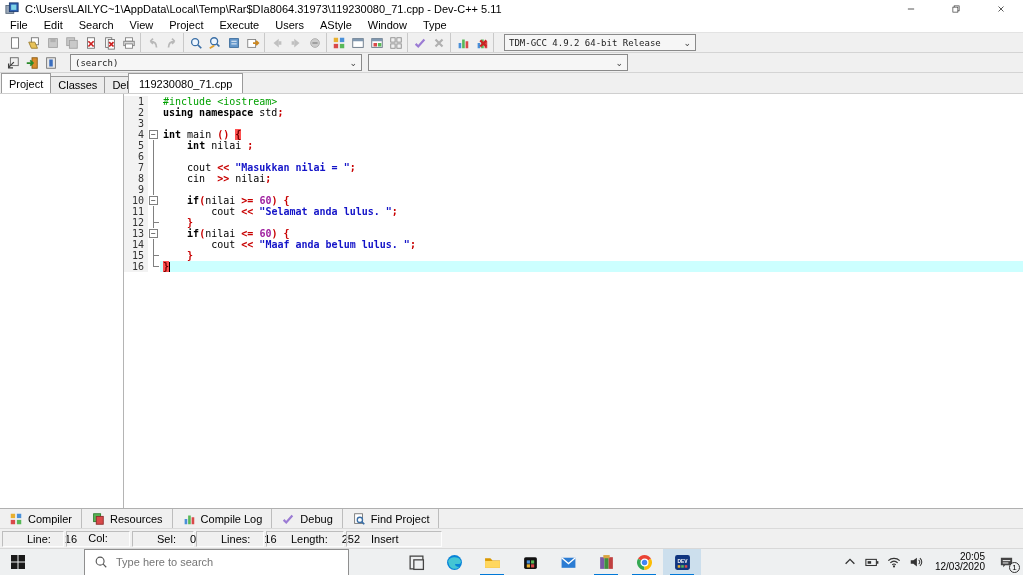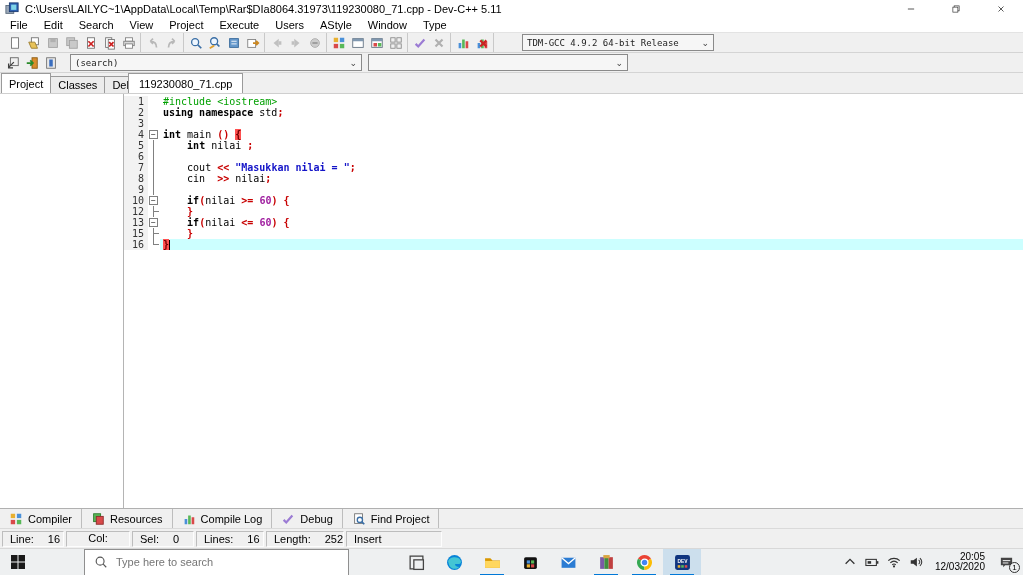--- a/index.html
+++ b/index.html
@@ -30,21 +30,21 @@
   .menu-item { padding:0 8px; height:14px; display:flex; align-items:center; font-size:11px; }
 
   
   .toolbar1 { height:21px; background:#f0f0f0; border-top:1px solid #e3e3e3; border-bottom:1px solid #d4d4d4; display:flex; align-items:center; padding-left:3px; }
   .tb-group { display:flex; align-items:center; height:19px; padding:0 2px; border-right:1px solid #c9c9c9; }
   .tb-group:last-of-type { border-right:none; }
   .tb-btn { width:19px; height:18px; display:flex; align-items:center; justify-content:center; border:1px solid transparent; }
   .tb-btn svg { width:14px; height:14px; }
   .combo { height:17px; background:#f6f6f6; border:1px solid #8a8a8a; display:flex; align-items:center; justify-content:space-between; padding:0 4px; font-family:"DejaVu Sans Mono", monospace; font-size:9px; color:#222; }
   .combo .chev { font-size:9px; color:#444; font-family:"Liberation Sans",sans-serif; }
-  .compiler-combo { width:192px; margin-left:28px; }
+  .compiler-combo { width:192px; margin-left:10px; }
 
   .toolbar2 { height:20px; background:#f0f0f0; border-bottom:1px solid #d4d4d4; display:flex; align-items:center; padding-left:3px; }
   .globals-combo { width:292px; margin-left:10px; }
   .members-combo { width:260px; margin-left:6px; }
 
   
   .tabsrow { height:21px; background:#f0f0f0; display:flex; align-items:flex-end; border-bottom:1px solid #cfcfcf; }
   .left-tabs { width:124px; display:flex; align-items:flex-end; padding-left:1px; }
   .ltab { padding:2px 7px; font-size:11px; border:1px solid #9a9a9a; border-bottom:none; background:#ececec; height:17px; display:flex; align-items:center; margin-right:-1px; }
   .ltab.active { background:#fff; height:20px; font-weight:normal; position:relative; z-index:2; }
@@ -74,21 +74,21 @@
   .fm-end::before { content:""; position:absolute; left:5px; top:0; height:6px; width:1px; background:#808080; }
   .fm-end::after { content:""; position:absolute; left:5px; top:5px; width:6px; height:1px; background:#808080; }
 
   
   .bottom-tabs { position:absolute; top:508px; left:0; width:1023px; height:20px; background:#f0f0f0; border-top:1px solid #b0b0b0; display:flex; align-items:stretch; }
   .btab { display:flex; align-items:center; gap:5px; padding:0 9px; border-right:1px solid #bdbdbd; font-size:11px; background:#f0f0f0; }
   .btab svg { width:14px; height:14px; }
 
   
   .statusbar { position:absolute; top:528px; left:0; width:1023px; height:20px; background:#f0f0f0; border-top:1px solid #dadada; display:flex; align-items:center; font-size:11px; }
-  .sseg { height:16px; margin:1px 0 1px 2px; padding:0 7px; display:flex; align-items:center; gap:14px; border:1px solid; border-color:#bdbdbd #fdfdfd #fdfdfd #bdbdbd; white-space:nowrap; }
+  .sseg { height:16px; margin:1px 0 1px 2px; padding:0 24px; display:flex; align-items:center; gap:14px; border:1px solid; border-color:#bdbdbd #fdfdfd #fdfdfd #bdbdbd; white-space:nowrap; }
   .sseg .slabel:empty { display:none; }
 
   
   .taskbar { position:absolute; top:548px; left:0; width:1023px; height:27px; background:#eef0f1; border-top:1px solid #d8d8d8; display:flex; align-items:center;gap:48px; }
   .tk-btn { width:36px; height:27px; display:flex; align-items:center; justify-content:center; position:relative; flex:none; }
   .tk-btn svg { width:16px; height:16px; }
   .tk-search { width:265px; height:27px; background:#fff; border:1px solid #8f8f8f; display:flex; align-items:center; padding:0 9px; gap:8px; flex:none; }
   .tk-search svg { width:14px; height:14px; }
   .tk-search input { border:none; outline:none; font-size:11px; width:200px; background:transparent; font-family:"Liberation Sans",sans-serif; color:#333; }
   .tk-app { width:38px; height:27px; display:flex; align-items:center; justify-content:center; position:relative; flex:none; }
@@ -432,22 +432,24 @@
       <div class="code-line"><div class="gutter-num">1</div><div class="fold-col"></div><div class="code-content"><span class="pre">#include &lt;iostream&gt;</span></div></div>
       <div class="code-line"><div class="gutter-num">2</div><div class="fold-col"></div><div class="code-content"><span class="kw">using namespace</span><span class="pln"> std</span><span class="sym">;</span></div></div>
       <div class="code-line"><div class="gutter-num">3</div><div class="fold-col"></div><div class="code-content"></div></div>
       <div class="code-line"><div class="gutter-num">4</div><div class="fold-col"><div class="fm-box">−</div></div><div class="code-content"><span class="kw">int</span><span class="pln"> main </span><span class="sym">()</span><span class="pln"> </span><span class="bm">{</span></div></div>
       <div class="code-line"><div class="gutter-num">5</div><div class="fold-col fm-line"></div><div class="code-content"><span class="pln">    </span><span class="kw">int</span><span class="pln"> nilai </span><span class="sym">;</span></div></div>
       <div class="code-line"><div class="gutter-num">6</div><div class="fold-col fm-line"></div><div class="code-content"></div></div>
       <div class="code-line"><div class="gutter-num">7</div><div class="fold-col fm-line"></div><div class="code-content"><span class="pln">    cout </span><span class="sym">&lt;&lt;</span><span class="pln"> </span><span class="str">"Masukkan nilai = "</span><span class="sym">;</span></div></div>
       <div class="code-line"><div class="gutter-num">8</div><div class="fold-col fm-line"></div><div class="code-content"><span class="pln">    cin  </span><span class="sym">&gt;&gt;</span><span class="pln"> nilai</span><span class="sym">;</span></div></div>
       <div class="code-line"><div class="gutter-num">9</div><div class="fold-col fm-line"></div><div class="code-content"></div></div>
       <div class="code-line"><div class="gutter-num">10</div><div class="fold-col"><div class="fm-box">−</div></div><div class="code-content"><span class="pln">    </span><span class="kw">if</span><span class="sym">(</span><span class="pln">nilai </span><span class="sym">&gt;=</span><span class="pln"> </span><span class="num">60</span><span class="sym">)</span><span class="pln"> </span><span class="sym">{</span></div></div>
+      <div class="code-line"><div class="gutter-num">11</div><div class="fold-col fm-line"></div><div class="code-content"><span class="pln">        cout </span><span class="sym">&lt;&lt;</span><span class="pln"> </span><span class="str">"Selamat anda lulus. "</span><span class="sym">;</span></div></div>
       <div class="code-line"><div class="gutter-num">12</div><div class="fold-col fm-tee"></div><div class="code-content"><span class="pln">    </span><span class="sym">}</span></div></div>
       <div class="code-line"><div class="gutter-num">13</div><div class="fold-col"><div class="fm-box">−</div></div><div class="code-content"><span class="pln">    </span><span class="kw">if</span><span class="sym">(</span><span class="pln">nilai </span><span class="sym">&lt;=</span><span class="pln"> </span><span class="num">60</span><span class="sym">)</span><span class="pln"> </span><span class="sym">{</span></div></div>
+      <div class="code-line"><div class="gutter-num">14</div><div class="fold-col fm-line"></div><div class="code-content"><span class="pln">        cout </span><span class="sym">&lt;&lt;</span><span class="pln"> </span><span class="str">"Maaf anda belum lulus. "</span><span class="sym">;</span></div></div>
       <div class="code-line"><div class="gutter-num">15</div><div class="fold-col fm-tee"></div><div class="code-content"><span class="pln">    </span><span class="sym">}</span></div></div>
       <div class="code-line cur"><div class="gutter-num">16</div><div class="fold-col fm-end"></div><div class="code-content"><span class="bm">}</span><span class="caret"></span></div></div>
     </div>
 </div>
 
 <div class="bottom-tabs">
     <div class="btab">
       <span class="ic">
         <svg viewBox="0 0 16 16">
           <rect x="2" y="2" width="5" height="5" fill="#e8b030"></rect>

